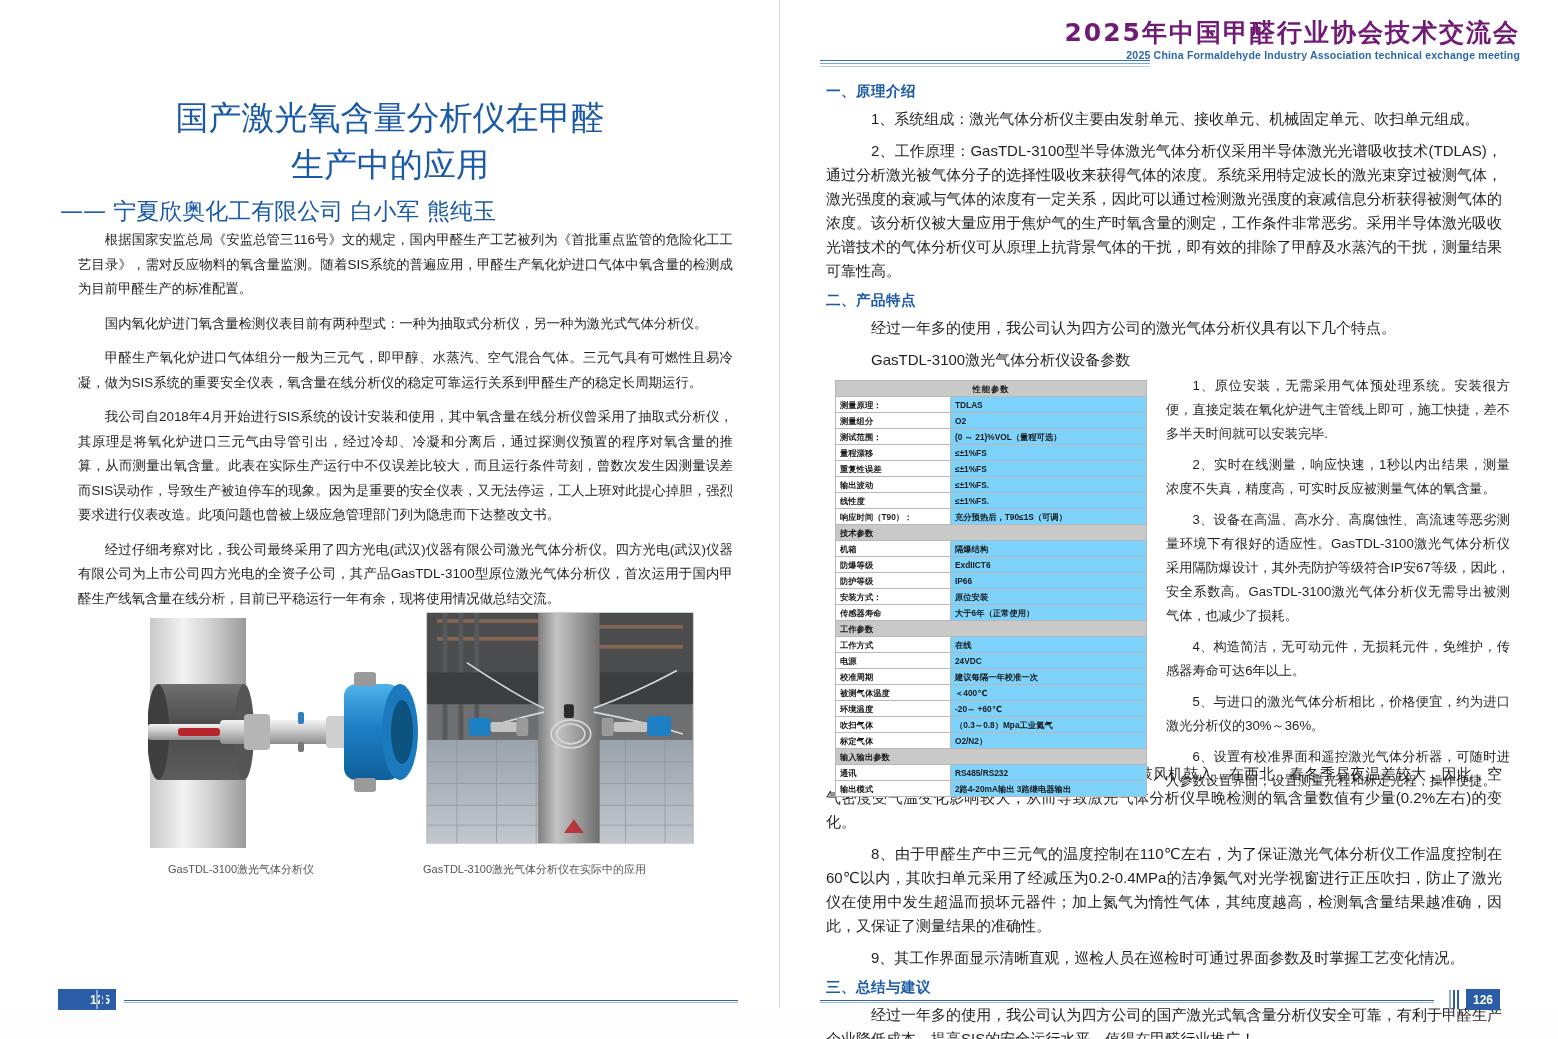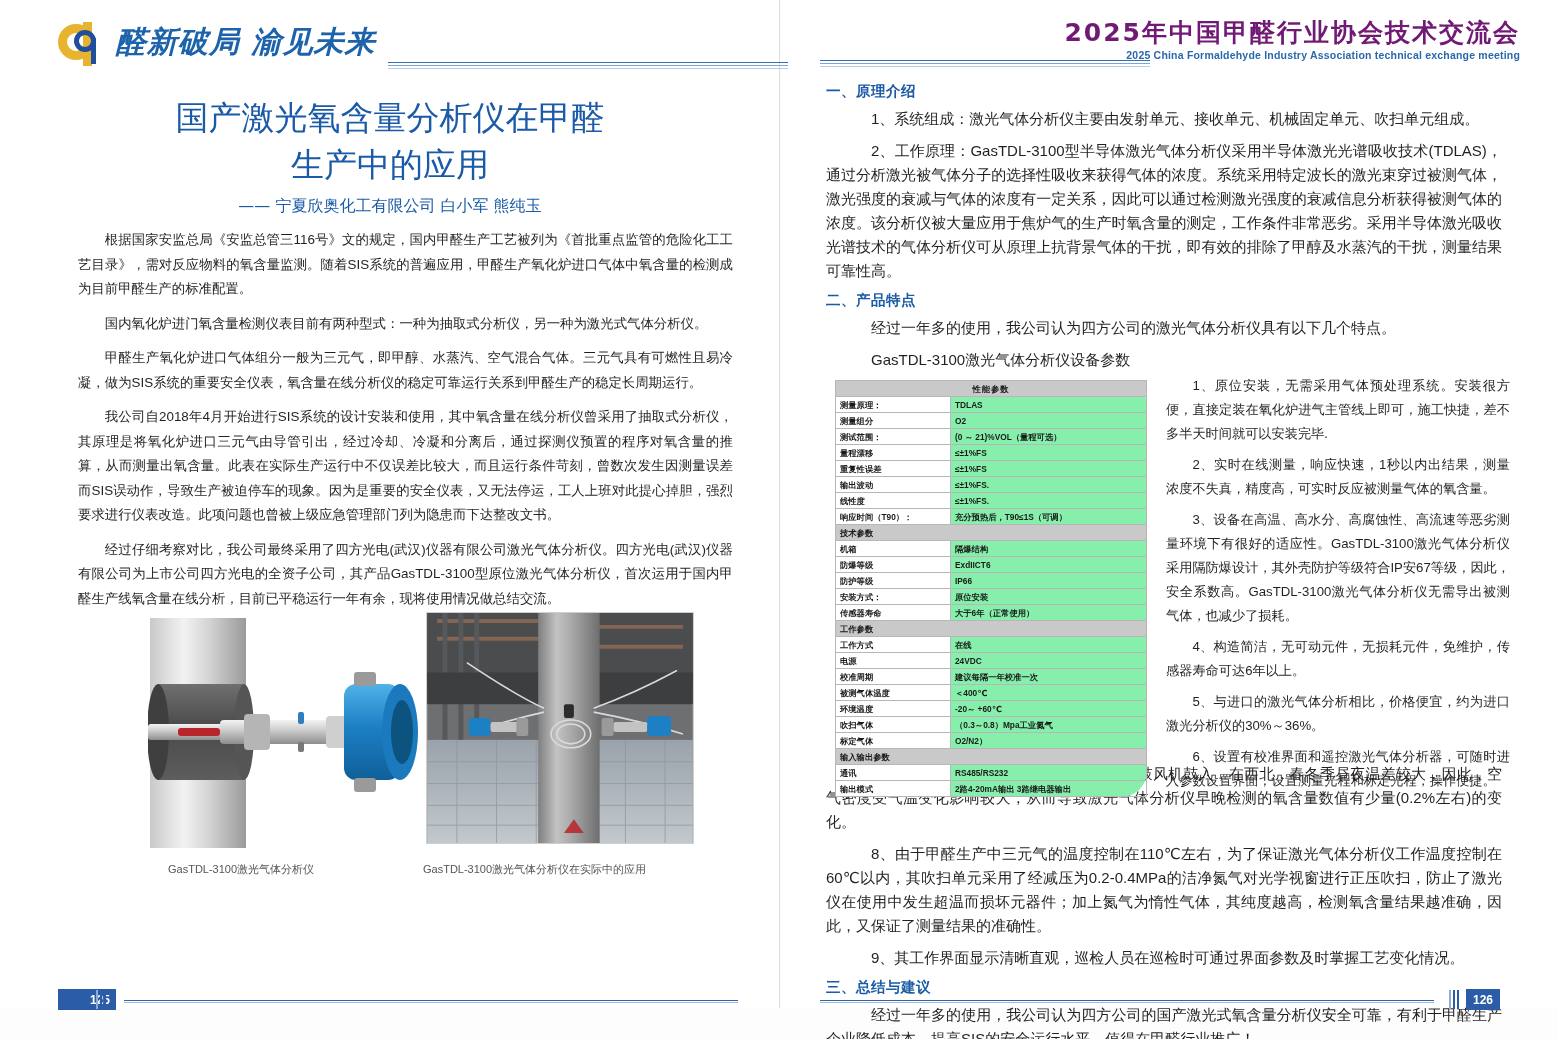--- a/index.html
+++ b/index.html
@@ -27,21 +27,21 @@
   .hdr-right{position:absolute;left:820px;top:16px;width:700px;height:56px;}
   .hdr-cn{position:absolute;right:0;top:0;font-size:25px;font-weight:bold;color:#701a75;letter-spacing:2px;white-space:nowrap;font-family:"DejaVu Sans",sans-serif;}
   .hdr-en{position:absolute;right:0;top:33px;font-size:10.5px;font-weight:bold;color:#2a68ac;letter-spacing:.2px;white-space:nowrap;}
   .hdr-rule-r{position:absolute;left:0;top:44px;width:330px;height:6px;}
   .hdr-rule-r i{display:block;height:1px;background:#3b6fb5;margin-bottom:2px;}
   .hdr-rule-r i:nth-child(2){background:#7ea5d3;}
   .hdr-rule-r i:nth-child(3){background:#b9cde7;}
 
   
   .doc-title{position:absolute;left:60px;top:94px;width:660px;text-align:center;font-size:33px;line-height:47px;font-weight:normal;color:#1b5aa6;font-family:"DejaVu Sans",sans-serif;}
-  .byline{position:absolute;left:60px;top:196px;width:660px;text-align:center;font-size:16px;color:#1b5aa6;font-family:"DejaVu Sans",sans-serif;}
+  .byline{position:absolute;left:60px;top:196px;width:660px;text-align:left;font-size:23px;color:#1b5aa6;font-family:"DejaVu Sans",sans-serif;}
 
   
   .col-l{position:absolute;left:78px;top:228px;width:655px;}
   p.bt{margin:0 0 10px 0;font-size:13.4px;line-height:24.5px;text-align:justify;text-justify:inter-ideograph;text-indent:2em;color:#231f20;}
 
   
   .figs{position:absolute;left:78px;top:612px;width:655px;height:240px;}
   .fig{position:absolute;top:0;}
   .fig1{left:70px;width:272px;height:240px;}
   .fig2{left:348px;width:268px;height:232px;border:1px solid #cfcfcf;box-sizing:border-box;}
@@ -68,53 +68,39 @@
 
   
   .col-r{position:absolute;left:826px;top:82px;width:684px;}
   h2.sec{margin:0 0 6px 0;font-size:14.5px;font-weight:bold;color:#1b5aa6;font-family:"DejaVu Sans",sans-serif;letter-spacing:.5px;}
   .sec-gap{margin-top:14px;}
   p.rt{margin:0 8px 8px 0;font-size:15px;line-height:24px;text-align:justify;text-justify:inter-ideograph;text-indent:2em;}
   p.rt.ind3{text-indent:3em;}
 
   
   .tblwrap{position:relative;width:684px;margin-top:4px;height:380px;}
-  table.spec{position:absolute;left:9px;top:0;width:312px;border-collapse:collapse;font-size:8.3px;color:#1a1a1a;background:#86efac;border-radius:26px;}
+  table.spec{position:absolute;left:9px;top:0;width:312px;border-collapse:collapse;font-size:8.3px;color:#1a1a1a;background:#7dd3fc;}
   table.spec td{border:1px solid #b7b7b7;padding:1.5px 4px;line-height:12px;font-weight:bold;}
   table.spec td.k{width:106px;background:#fff;}
   table.spec tr.hd td{background:#c9c9c9;text-align:center;font-weight:bold;letter-spacing:1px;}
   table.spec tr.sub td{background:#c9c9c9;font-weight:bold;}
   .sidecol{position:absolute;left:340px;top:-6px;width:344px;}
   .sidecol p{margin:0 0 7px 0;font-size:13.2px;line-height:24px;text-align:justify;text-justify:inter-ideograph;text-indent:2em;}
   .tailtext{margin-top:2px;}
 </style>
 </head>
 <body>
 
 <div class="spread">
 
   <div class="page page-left"></div>
   <div class="page page-right"></div>
   <div class="gutter"></div>
   <div class="bottom-strip"></div>
 
-  <div class="hdr-left">
-    <div class="logo">
-      <div class="ring"></div>
-        <div class="bar"></div>
-        <div class="q"></div>
-        <div class="qtail"></div>
-    </div>
-    <div class="calligraphy">醛新破局 渝见未来</div>
-    <div class="hdr-rule-l">
-        <i></i>
-        <i></i>
-        <i></i>
-      </div>
-  </div>
 
   <div class="hdr-right">
     <div class="hdr-rule-r">
         <i></i>
         <i></i>
         <i></i>
       </div>
     <div class="hdr-cn">2025年中国甲醛行业协会技术交流会</div>
     <div class="hdr-en">2025 China Formaldehyde Industry Association technical exchange meeting</div>
   </div>

